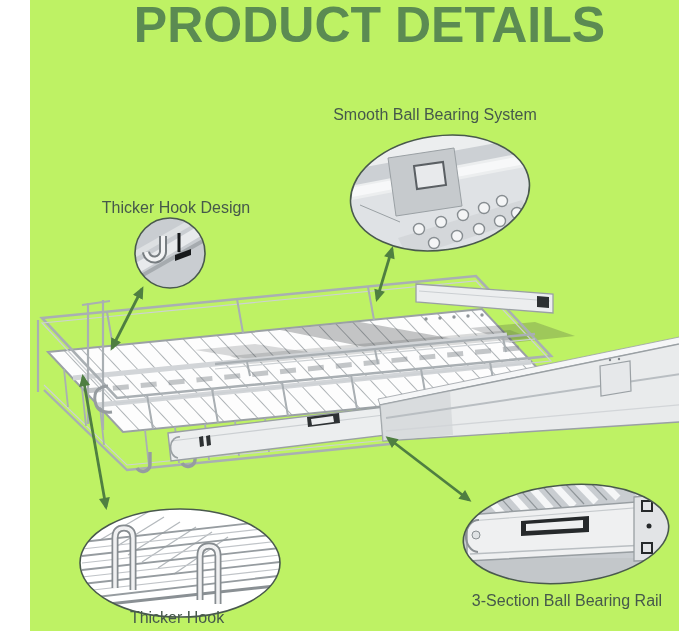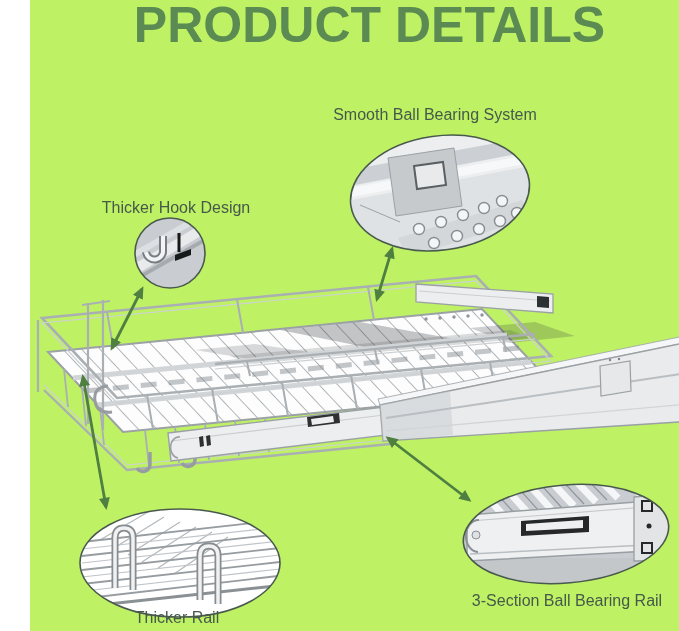--- a/index.html
+++ b/index.html
@@ -253,15 +253,15 @@
 
     <line class="arrow" x1="362" y1="249" x2="347" y2="299" marker-start="url(#ah)" marker-end="url(#ah)"></line>
     <line class="arrow" x1="112" y1="289" x2="82" y2="348" marker-start="url(#ah)" marker-end="url(#ah)"></line>
     <line class="arrow" x1="53" y1="377" x2="76" y2="507" marker-start="url(#ah)" marker-end="url(#ah)"></line>
     <line class="arrow" x1="358" y1="438" x2="439" y2="500" marker-start="url(#ah)" marker-end="url(#ah)"></line>
   </svg>
 
   <div class="title">PRODUCT DETAILS</div>
   <div class="callout-label lbl-ball">Smooth Ball Bearing System</div>
   <div class="callout-label lbl-hook">Thicker Hook Design</div>
-  <div class="callout-label lbl-wire">Thicker Rail</div>
+  <div class="callout-label lbl-wire">Thicker Hook</div>
   <div class="callout-label lbl-rail">3-Section Ball Bearing Rail</div>
 </div>
 
 </body></html>

